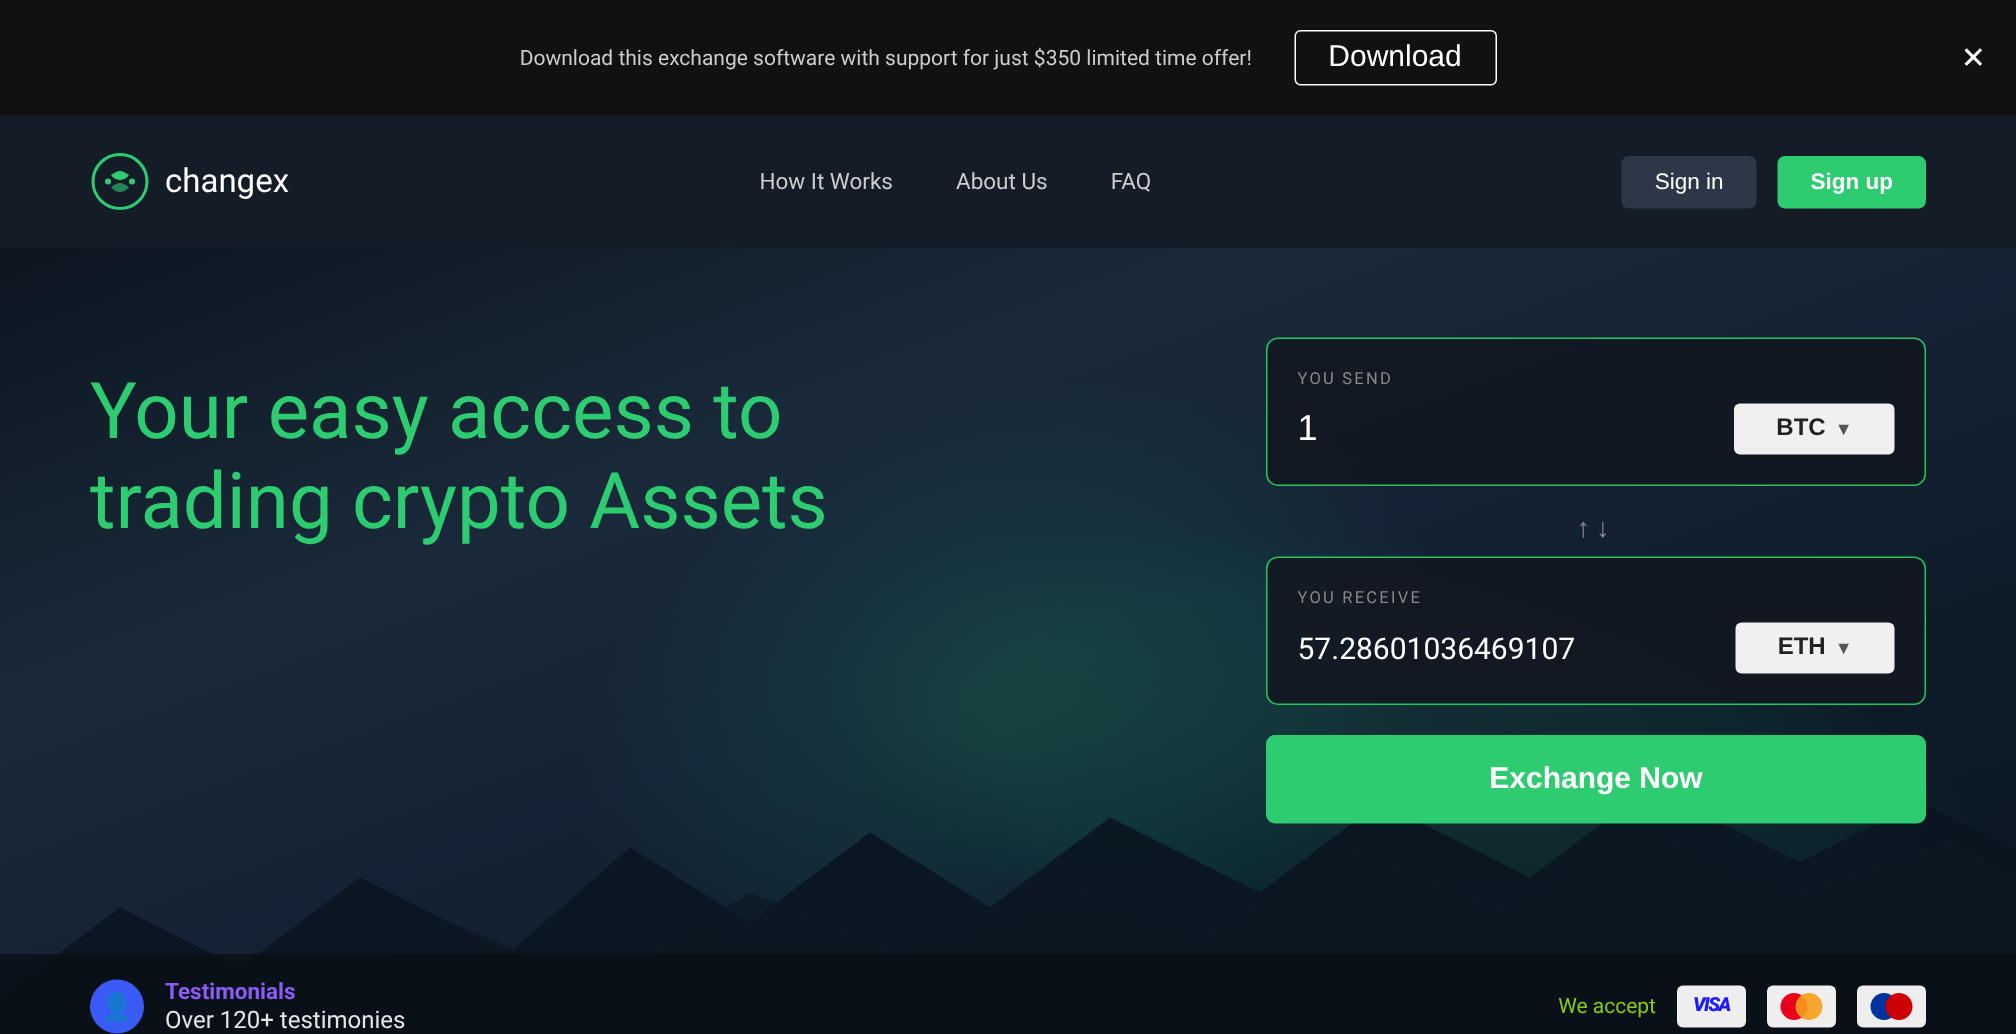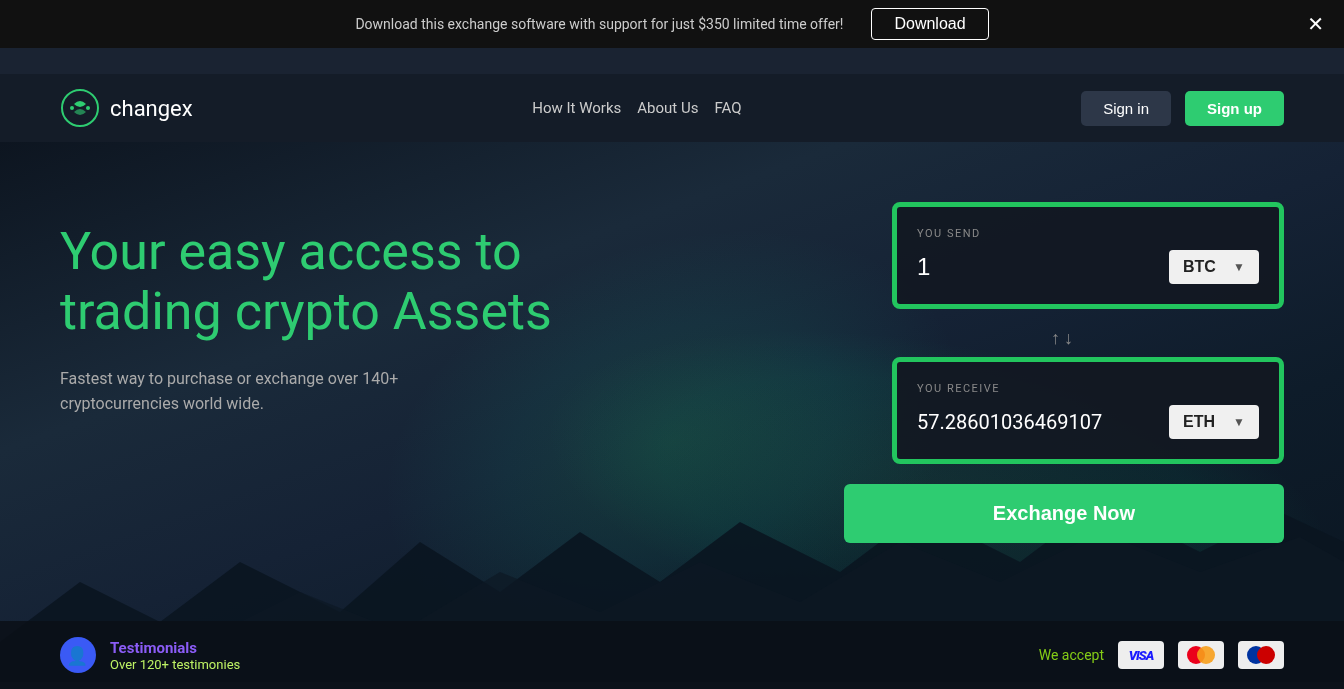--- a/index.html
+++ b/index.html
@@ -12,78 +12,77 @@
       overflow-x: hidden;
       position: relative;
     }
 
     
     .top-banner {
       background: #111;
       display: flex;
       align-items: center;
       justify-content: center;
-      padding: 8px 20px;
+      padding: 20px 20px;
       gap: 28px;
       position: relative;
       z-index: 10;
     }
     .banner-text {
       color: #ccc;
       font-size: 14px;
     }
     .banner-download-btn {
       background: transparent;
       border: 1px solid #fff;
       color: #fff;
       padding: 6px 22px;
       border-radius: 4px;
-      font-size: 16px;
+      font-size: 20px;
       cursor: pointer;
     }
     .banner-close {
       position: absolute;
       right: 20px;
       background: none;
       border: none;
       color: #fff;
       font-size: 20px;
       cursor: pointer;
       line-height: 1;
     }
 
     
     .navbar {
       display: flex;
       align-items: center;
       justify-content: space-between;
-      padding: 14px 60px;
+      padding: 24px 60px;
       background: rgba(20, 28, 40, 0.95);
       position: relative;
       z-index: 10;
-      margin-top: 26px;
     }
     .logo {
       display: flex;
       align-items: center;
       gap: 10px;
     }
     .logo-icon {
       width: 40px;
       height: 40px;
     }
     .logo-text {
       font-size: 22px;
       color: #fff;
       font-weight: 400;
     }
     .nav-links {
       display: flex;
       align-items: center;
-      gap: 16px;
+      gap: 42px;
     }
     .nav-link {
       color: #ccc;
       text-decoration: none;
       font-size: 15px;
       cursor: pointer;
       background: none;
       border: none;
     }
     .nav-actions {
@@ -191,25 +190,24 @@
     
     .exchange-widget {
       position: relative;
       z-index: 5;
       width: 440px;
       margin-left: auto;
       flex-shrink: 0;
     }
     .exchange-box {
       background: rgba(18, 24, 34, 0.92);
-      border: 5px solid #22c55e;
+      border: 1px solid #22c55e;
       border-radius: 8px;
       padding: 20px;
       margin-bottom: 10px;
-      margin-left: 48px;
     }
     .exchange-label {
       font-size: 11px;
       color: #888;
       letter-spacing: 1.5px;
       text-transform: uppercase;
       margin-bottom: 10px;
     }
     .exchange-row {
       display: flex;
@@ -225,21 +223,21 @@
       font-weight: 400;
       outline: none;
       width: 100%;
     }
     .currency-select {
       display: flex;
       align-items: center;
       gap: 6px;
       background: #f0f0f0;
       color: #222;
-      padding: 8px 14px;
+      padding: 8px 28px;
       border-radius: 4px;
       cursor: pointer;
       font-size: 16px;
       font-weight: 600;
       min-width: 90px;
       justify-content: space-between;
       border: none;
     }
     .currency-select .chevron {
       font-size: 12px;
@@ -303,22 +301,22 @@
       align-items: center;
       justify-content: center;
       font-size: 18px;
     }
     .testimonials-label {
       font-weight: 700;
       font-size: 15px;
       color: #8b5cf6;
     }
     .testimonials-count {
-      font-size: 13px;
-      color: #bef264;
+      font-size: 16px;
+      color: #e5e5e5;
     }
     .we-accept {
       display: flex;
       align-items: center;
       gap: 14px;
     }
     .we-accept-text {
       font-size: 14px;
       color: #84cc16;
     }
@@ -392,21 +390,20 @@
   <div class="hero-bg"></div>
   <div class="aurora"></div>
 
   <svg class="mountains" viewBox="0 0 1344 200" preserveAspectRatio="none" xmlns="http://www.w3.org/2000/svg">
     <polygon points="0,200 0,160 80,100 160,140 240,80 340,130 420,60 500,110 580,50 660,100 740,40 840,90 920,30 1020,80 1100,20 1200,70 1280,30 1344,60 1344,200" fill="#0a1520" opacity="0.9"></polygon>
     <polygon points="0,200 0,180 100,140 200,160 300,110 400,150 500,90 600,130 700,80 800,120 900,60 1000,100 1100,50 1200,90 1300,55 1344,80 1344,200" fill="#0d1824" opacity="0.7"></polygon>
   </svg>
 
   <div class="hero-content">
     <h1 class="hero-title">Your easy access to trading crypto Assets</h1>
-    <p class="hero-subtitle">Fastest way to purchase or exchange over 140+ cryptocurrencies world wide.</p>
   </div>
 
   <div class="exchange-widget">
     
     <div class="exchange-box">
       <div class="exchange-label">YOU SEND</div>
       <div class="exchange-row">
         <input class="exchange-input" type="text" value="1" style="">
         <button class="currency-select">
           <span>BTC</span>

